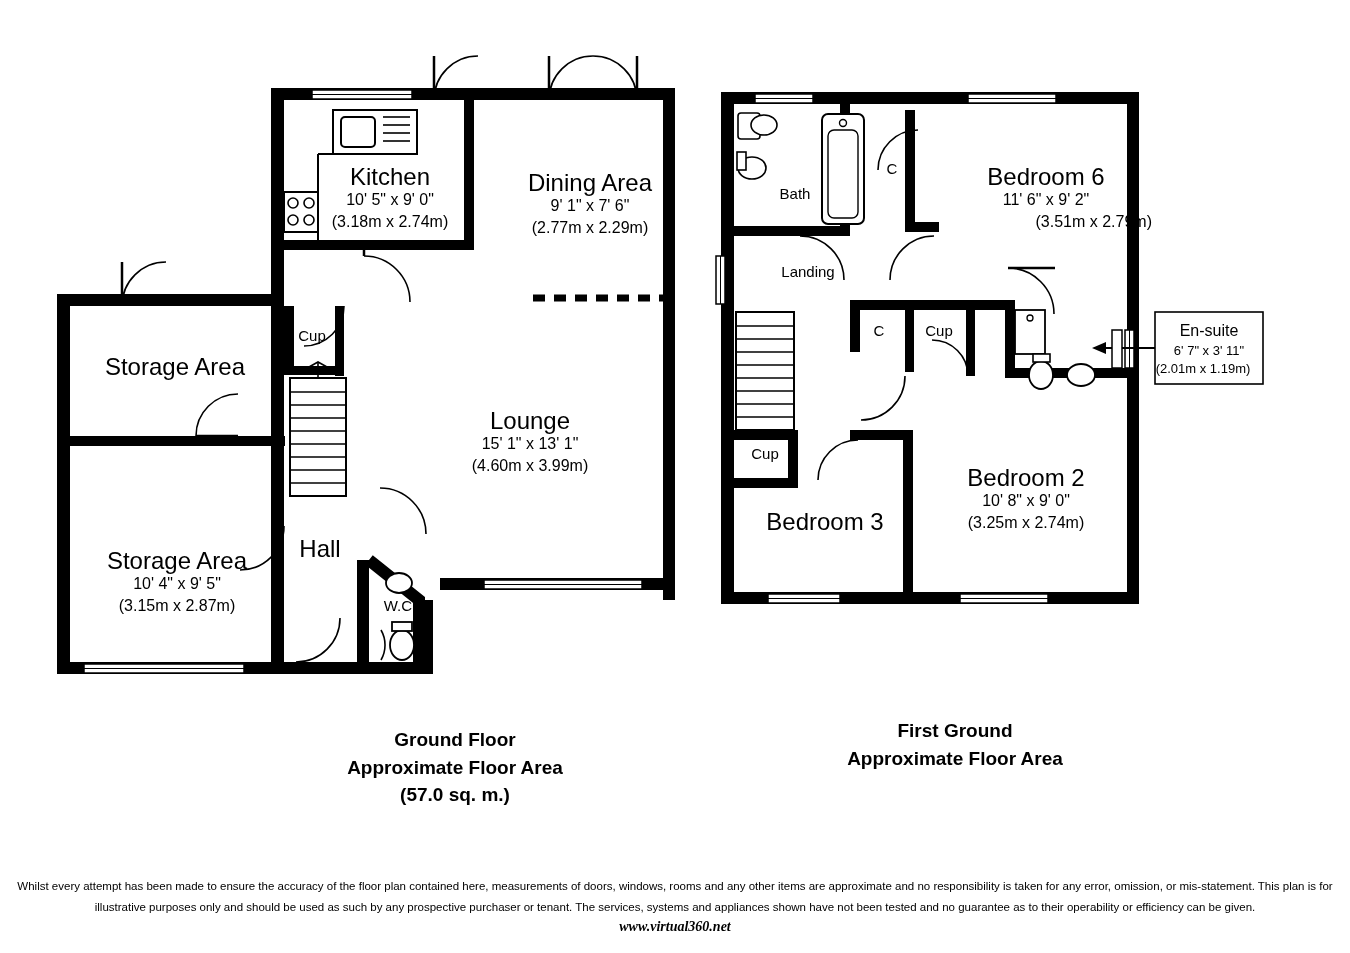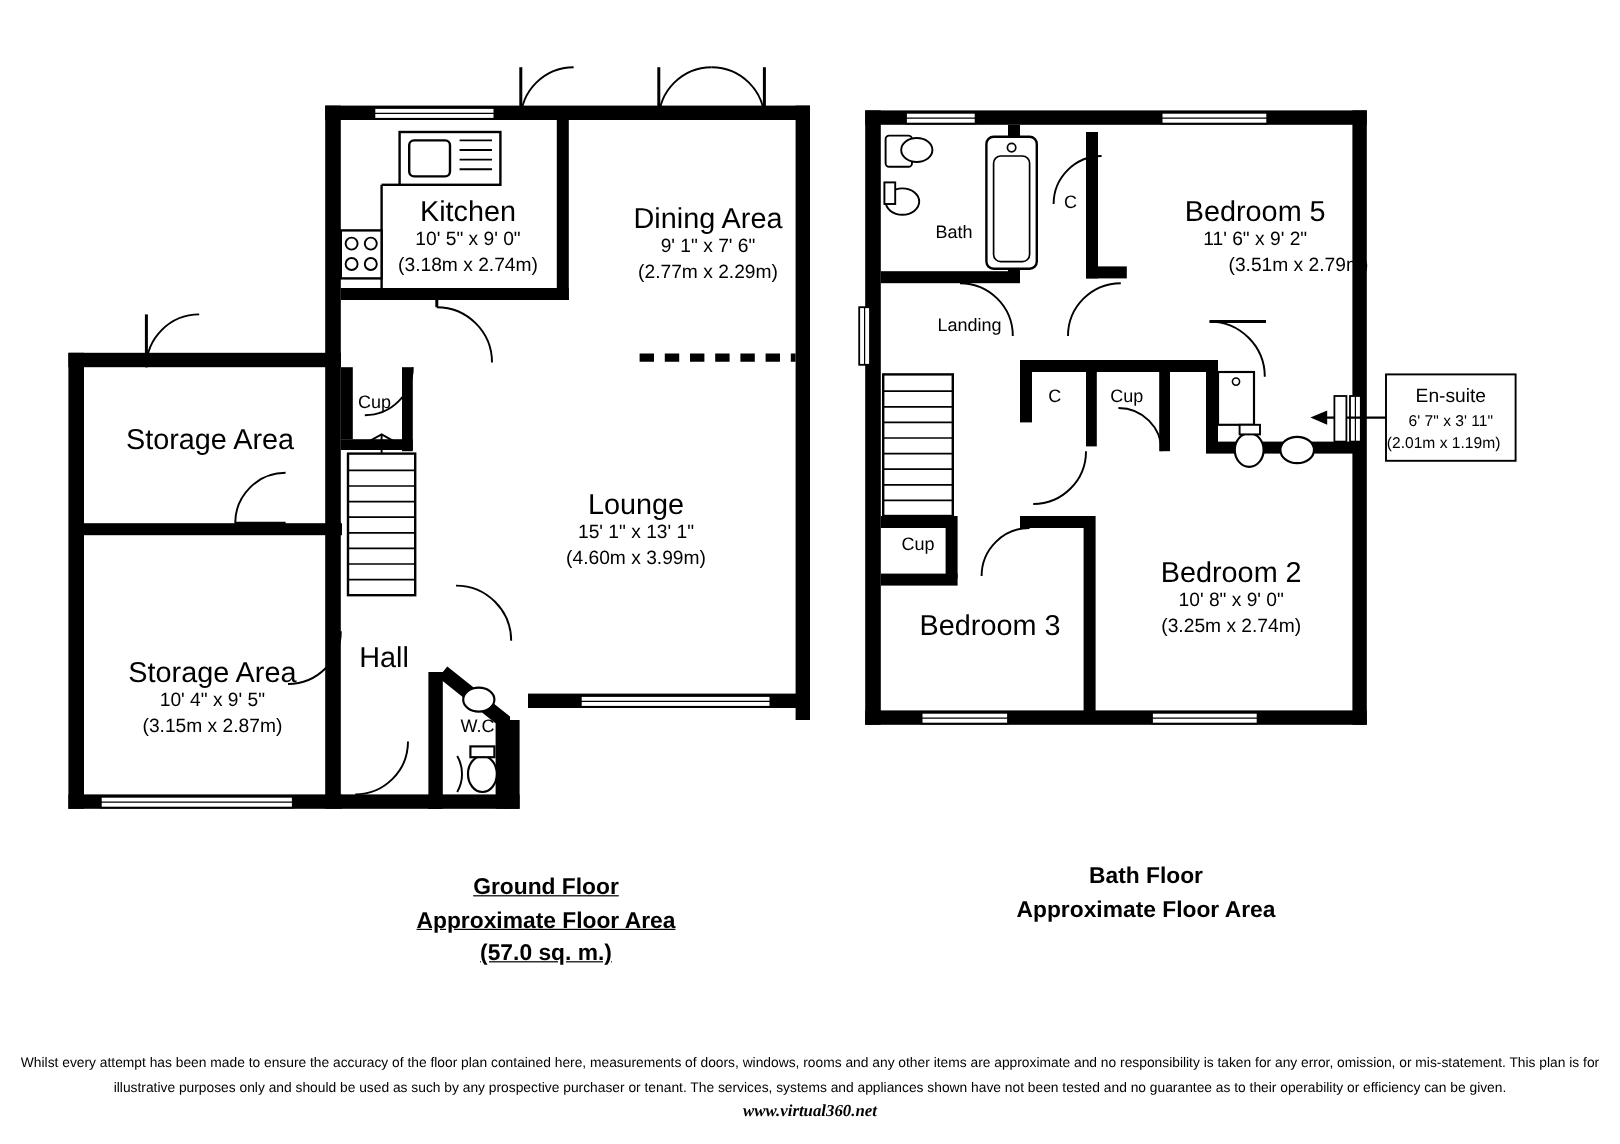--- a/index.html
+++ b/index.html
@@ -225,45 +225,45 @@
 <div class="lbl room-name" style="left:66px;top:546px;width:222px;">Storage Area</div>
 <div class="lbl room-dim" style="left:66px;top:574px;width:222px;">10' 4" x 9' 5"</div>
 <div class="lbl room-dim" style="left:66px;top:596px;width:222px;">(3.15m x 2.87m)</div>
 
 <div class="lbl room-name" style="left:272px;top:534px;width:96px;">Hall</div>
 <div class="lbl small" style="left:366px;top:597px;width:68px;">W.C.</div>
 
 <div class="lbl small" style="left:748px;top:173px;width:94px;margin-top:12px;">Bath</div>
 <div class="lbl small" style="left:866px;top:160px;width:52px;">C</div>
 
-<div class="lbl room-name" style="left:940px;top:162px;width:212px;">Bedroom 5</div>
+<div class="lbl room-name" style="left:940px;top:162px;width:212px;">Bedroom 6</div>
 <div class="lbl room-dim" style="left:940px;top:190px;width:212px;">11' 6" x 9' 2"</div>
-<div class="lbl room-dim" style="left:976px;top:212px;width:212px;">(3.51m x 2.79m)</div>
+<div class="lbl room-dim" style="left:940px;top:212px;width:212px;text-align:right;">(3.51m x 2.79m)</div>
 
 <div class="lbl small" style="left:740px;top:263px;width:136px;">Landing</div>
 <div class="lbl small" style="left:856px;top:322px;width:46px;">C</div>
 <div class="lbl small" style="left:906px;top:322px;width:66px;">Cup</div>
 <div class="lbl small" style="left:732px;top:445px;width:66px;">Cup</div>
 
 <div class="lbl room-name" style="left:730px;top:507px;width:190px;">Bedroom 3</div>
 
 <div class="lbl room-name" style="left:920px;top:463px;width:212px;">Bedroom 2</div>
 <div class="lbl room-dim" style="left:920px;top:491px;width:212px;">10' 8" x 9' 0"</div>
 <div class="lbl room-dim" style="left:920px;top:513px;width:212px;">(3.25m x 2.74m)</div>
 
 <div class="lbl room-dim" style="left:1155px;top:321px;width:108px;font-size:16px;">En-suite</div>
 <div class="lbl tiny" style="left:1155px;top:343px;width:108px;">6' 7" x 3' 11"</div>
 <div class="lbl tiny" style="left:1155px;top:361px;width:96px;">(2.01m x 1.19m)</div>
 
-<div class="floor-title" style="left:260px;top:726px;width:390px;text-decoration:underline;">
+<div class="floor-title" style="left:260px;top:726px;width:390px;">
   <div>Ground Floor</div>
   <div>Approximate Floor Area</div>
   <div>(57.0 sq. m.)</div>
 </div>
 
 <div class="floor-title" style="left:760px;top:717px;width:390px;">
-  <div>Bath Floor</div>
+  <div>First Ground</div>
   <div>Approximate Floor Area</div>
 </div>
 
 <div class="disclaimer" style="top:877px;">Whilst every attempt has been made to ensure the accuracy of the floor plan contained here, measurements of doors, windows, rooms and any other items are approximate and no responsibility is taken for any error, omission, or mis-statement. This plan is for</div>
 <div class="disclaimer" style="top:898px;">illustrative purposes only and should be used as such by any prospective purchaser or tenant. The services, systems and appliances shown have not been tested and no guarantee as to their operability or efficiency can be given.</div>
 <div class="site" style="top:919px;">www.virtual360.net</div>
 
 </body></html>

